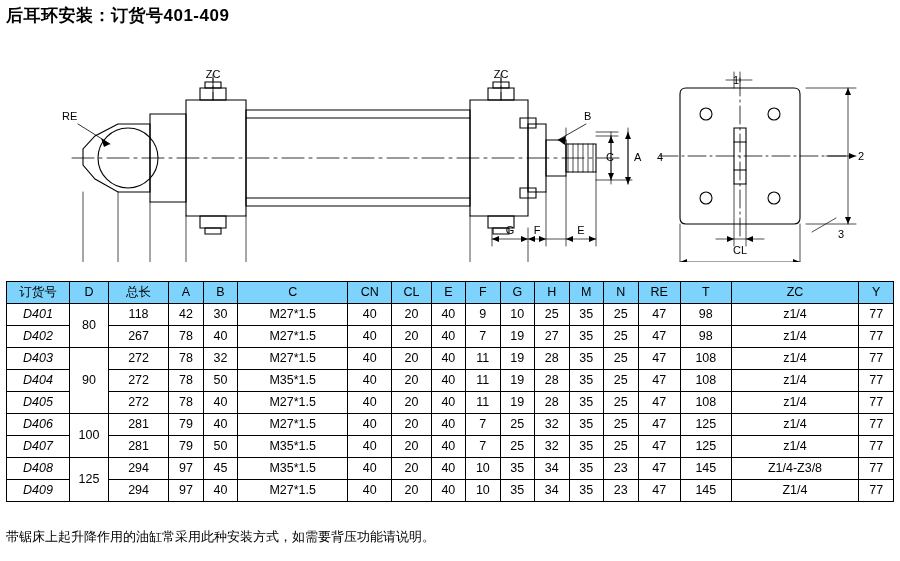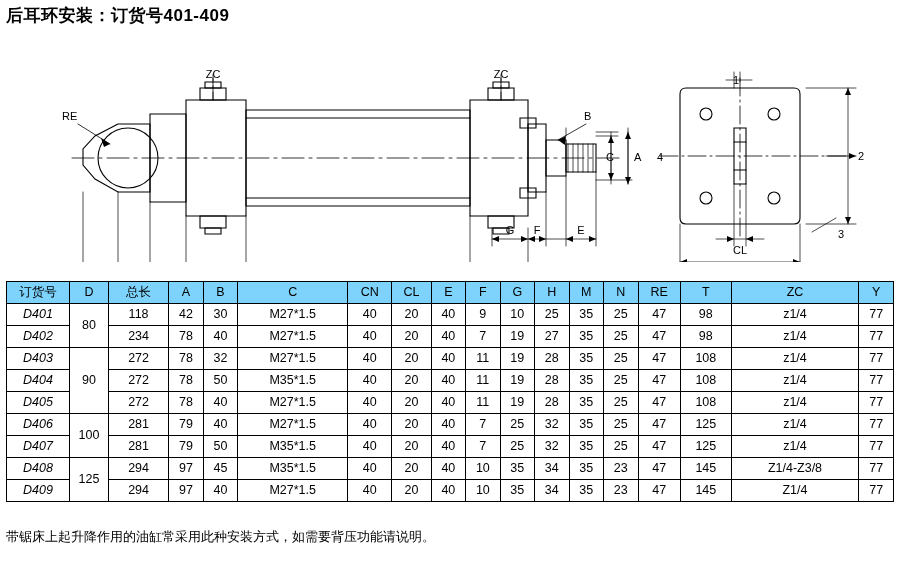--- a/index.html
+++ b/index.html
@@ -259,21 +259,21 @@
           <td>25</td>
           <td>35</td>
           <td>25</td>
           <td>47</td>
           <td>98</td>
           <td>z1/4</td>
           <td>77</td>
         </tr>
         <tr>
           <td class="code">D402</td>
-          <td>234</td>
+          <td>267</td>
           <td>78</td>
           <td>40</td>
           <td>M27*1.5</td>
           <td>40</td>
           <td>20</td>
           <td>40</td>
           <td>7</td>
           <td>19</td>
           <td>27</td>
           <td>35</td>

